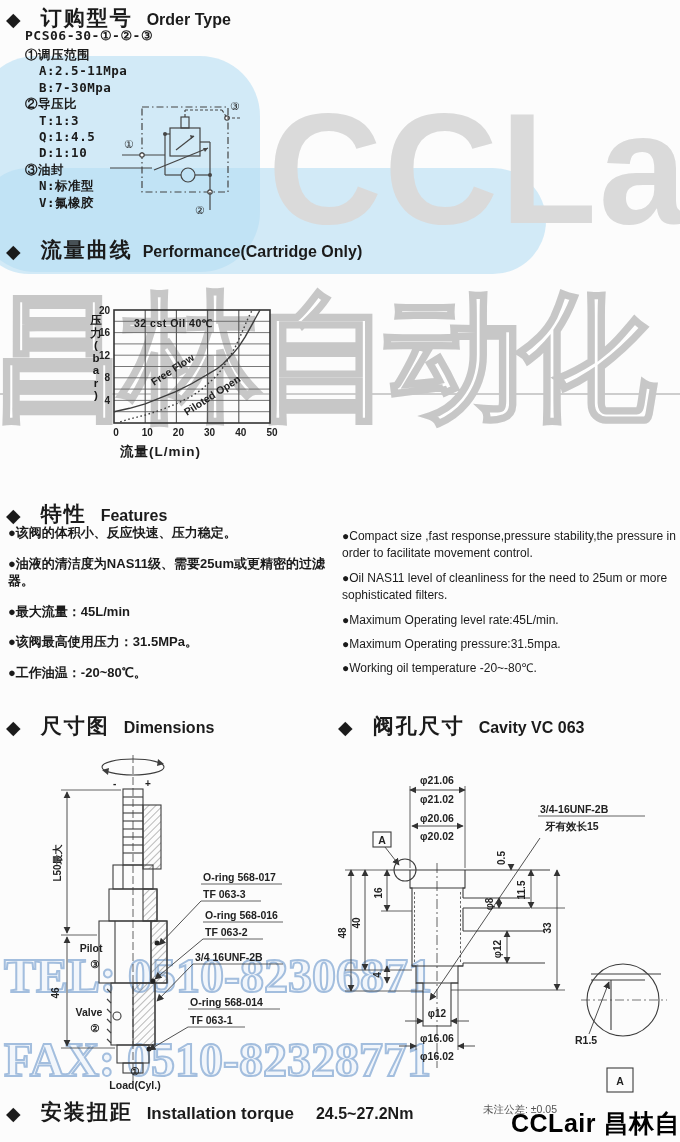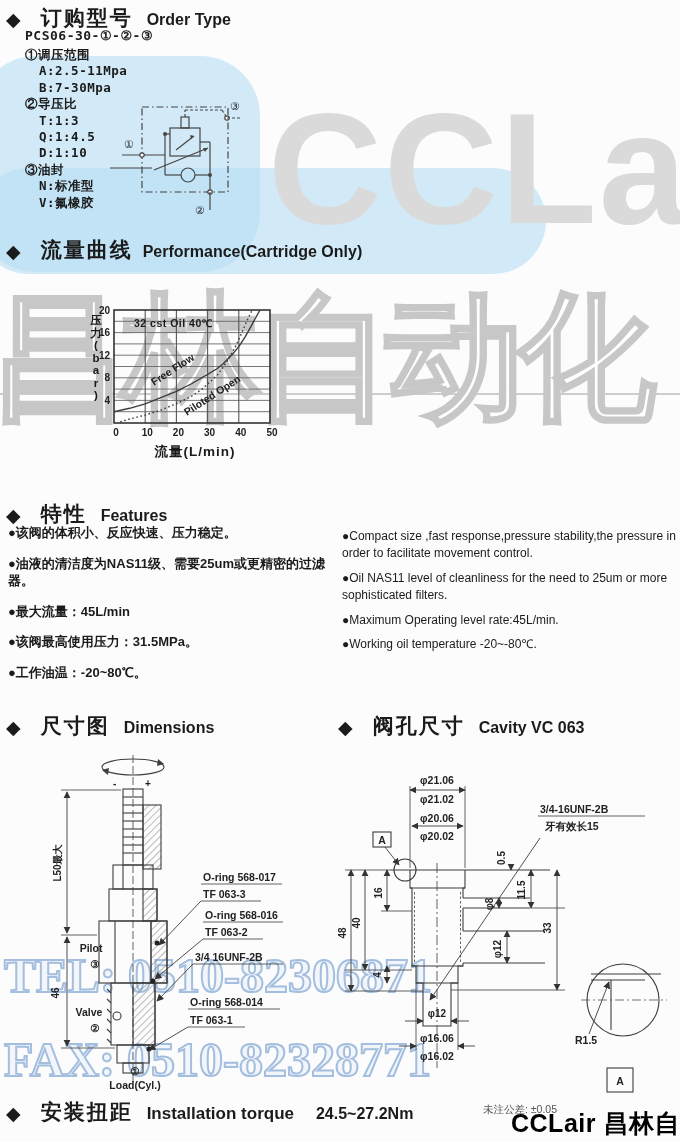--- a/index.html
+++ b/index.html
@@ -31,21 +31,21 @@
               font-size:13px;font-weight:bold;letter-spacing:.5px;}
   .order-list{position:absolute;left:25px;top:47px;font-family:"DejaVu Sans Mono",monospace;
               font-size:12.5px;font-weight:bold;line-height:16.4px;letter-spacing:.5px;}
   .opt.lvl1{padding-left:14px;}
   .feat-cn{position:absolute;left:8px;top:524px;width:334px;font-size:13px;font-weight:600;line-height:1.35;}
   .feat-cn div{margin-bottom:13px;}
   .feat-en{position:absolute;left:342px;top:528px;width:334px;font-size:12px;line-height:1.45;}
   .feat-en div{margin-bottom:7px;}
   .chart-ylab{position:absolute;left:88px;top:314px;width:16px;font-size:11.5px;font-weight:bold;
               line-height:12.5px;text-align:center;white-space:pre-line;}
-  .chart-xlab{position:absolute;left:120px;top:443px;width:150px;text-align:center;
+  .chart-xlab{position:absolute;left:120px;top:443px;width:150px;
               font-size:13.5px;font-weight:bold;letter-spacing:1px;}
   .chart-anno{position:absolute;left:134px;top:316px;font-size:10.5px;font-weight:bold;letter-spacing:.5px;}
   svg{font-family:"Liberation Sans",sans-serif;}
   svg text{fill:#222;}
   .dwg-label{font-size:10.5px;font-weight:600;}
   .dwg-dim{font-size:10px;font-weight:600;}
   .footer-note{position:absolute;left:483px;top:1103px;font-size:10.5px;color:#555;}
   .footer-brand{position:absolute;left:511px;top:1107px;font-size:25px;font-weight:600;letter-spacing:.5px;color:#000;}
 </style>
 </head>
@@ -173,20 +173,21 @@
       <div>●该阀的体积小、反应快速、压力稳定。</div>
       <div>●油液的清洁度为NAS11级、需要25um或更精密的过滤器。</div>
       <div>●最大流量：45L/min</div>
       <div>●该阀最高使用压力：31.5MPa。</div>
       <div>●工作油温：-20~80℃。</div>
     </div>
     <div class="feat-en">
       <div>●Compact size ,fast response,pressure stability,the pressure in order to facilitate movement control.</div>
       <div>●Oil NAS11 level of cleanliness for the need to 25um or more sophisticated filters.</div>
       <div>●Maximum Operating level rate:45L/min.</div>
+      <div>●Maximum  Operating pressure:31.5mpa.</div>
       <div>●Working oil temperature -20~-80℃.</div>
     </div>
 
     <div class="sec-head" style="left:6px;top:712px;">
       <span class="diamond">◆</span>
       <span class="head-cn">尺寸图</span>
       <span class="head-en">Dimensions</span>
     </div>
     <div class="sec-head" style="left:338px;top:712px;">
       <span class="diamond">◆</span>

